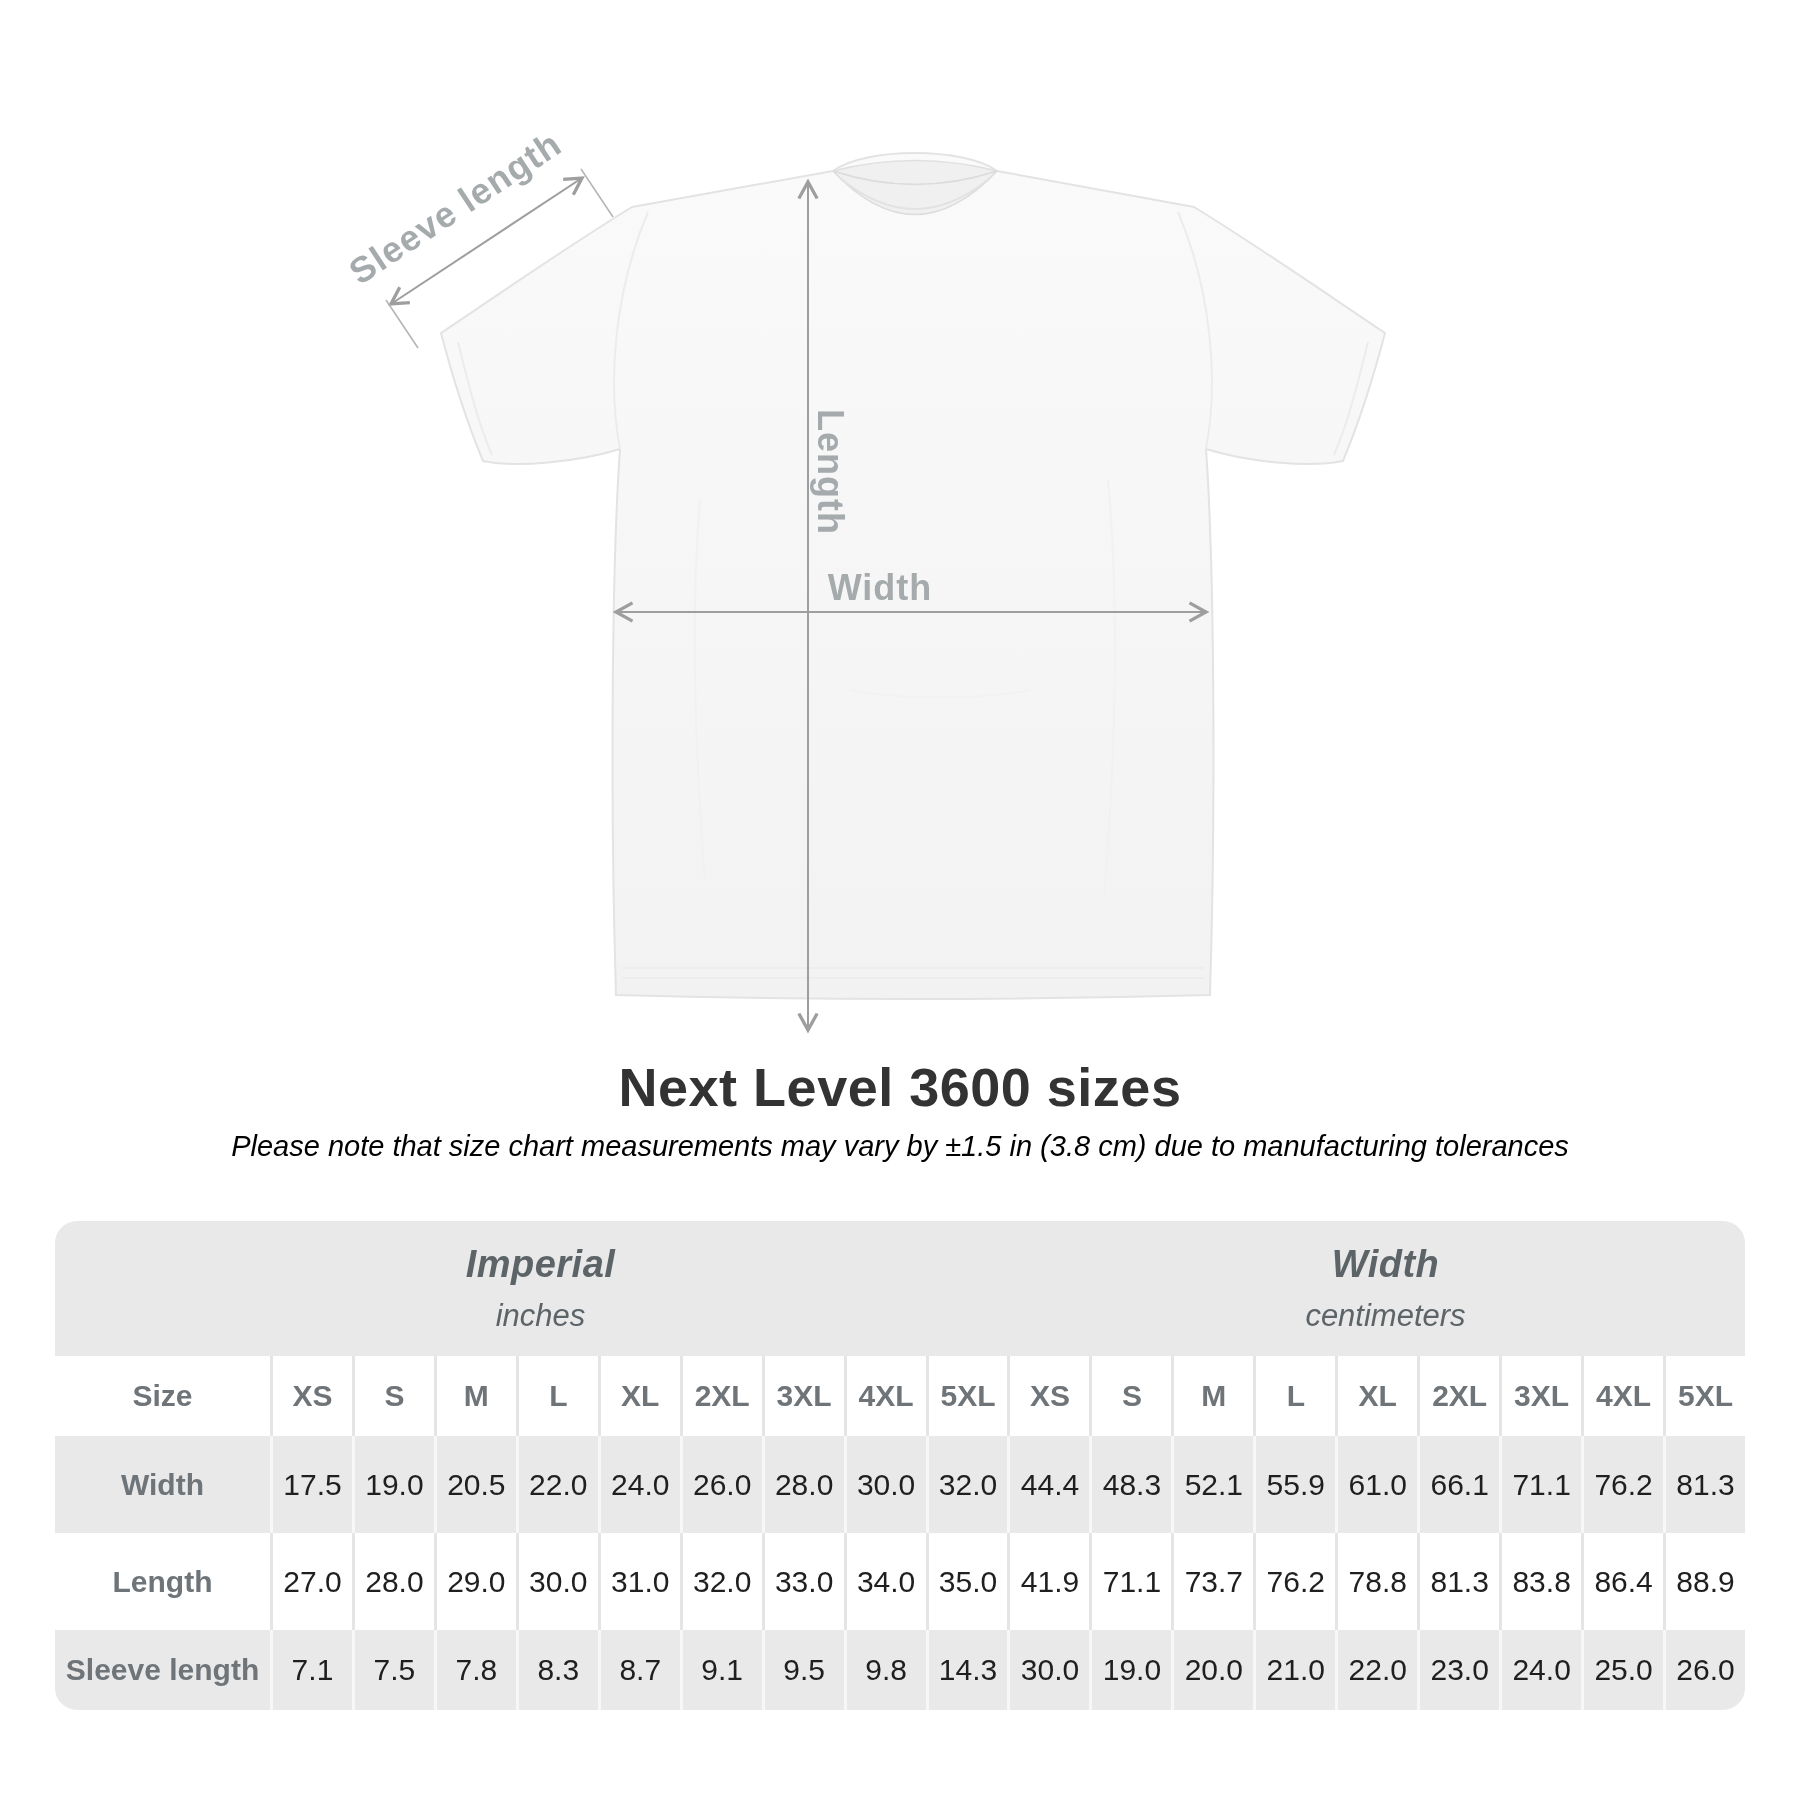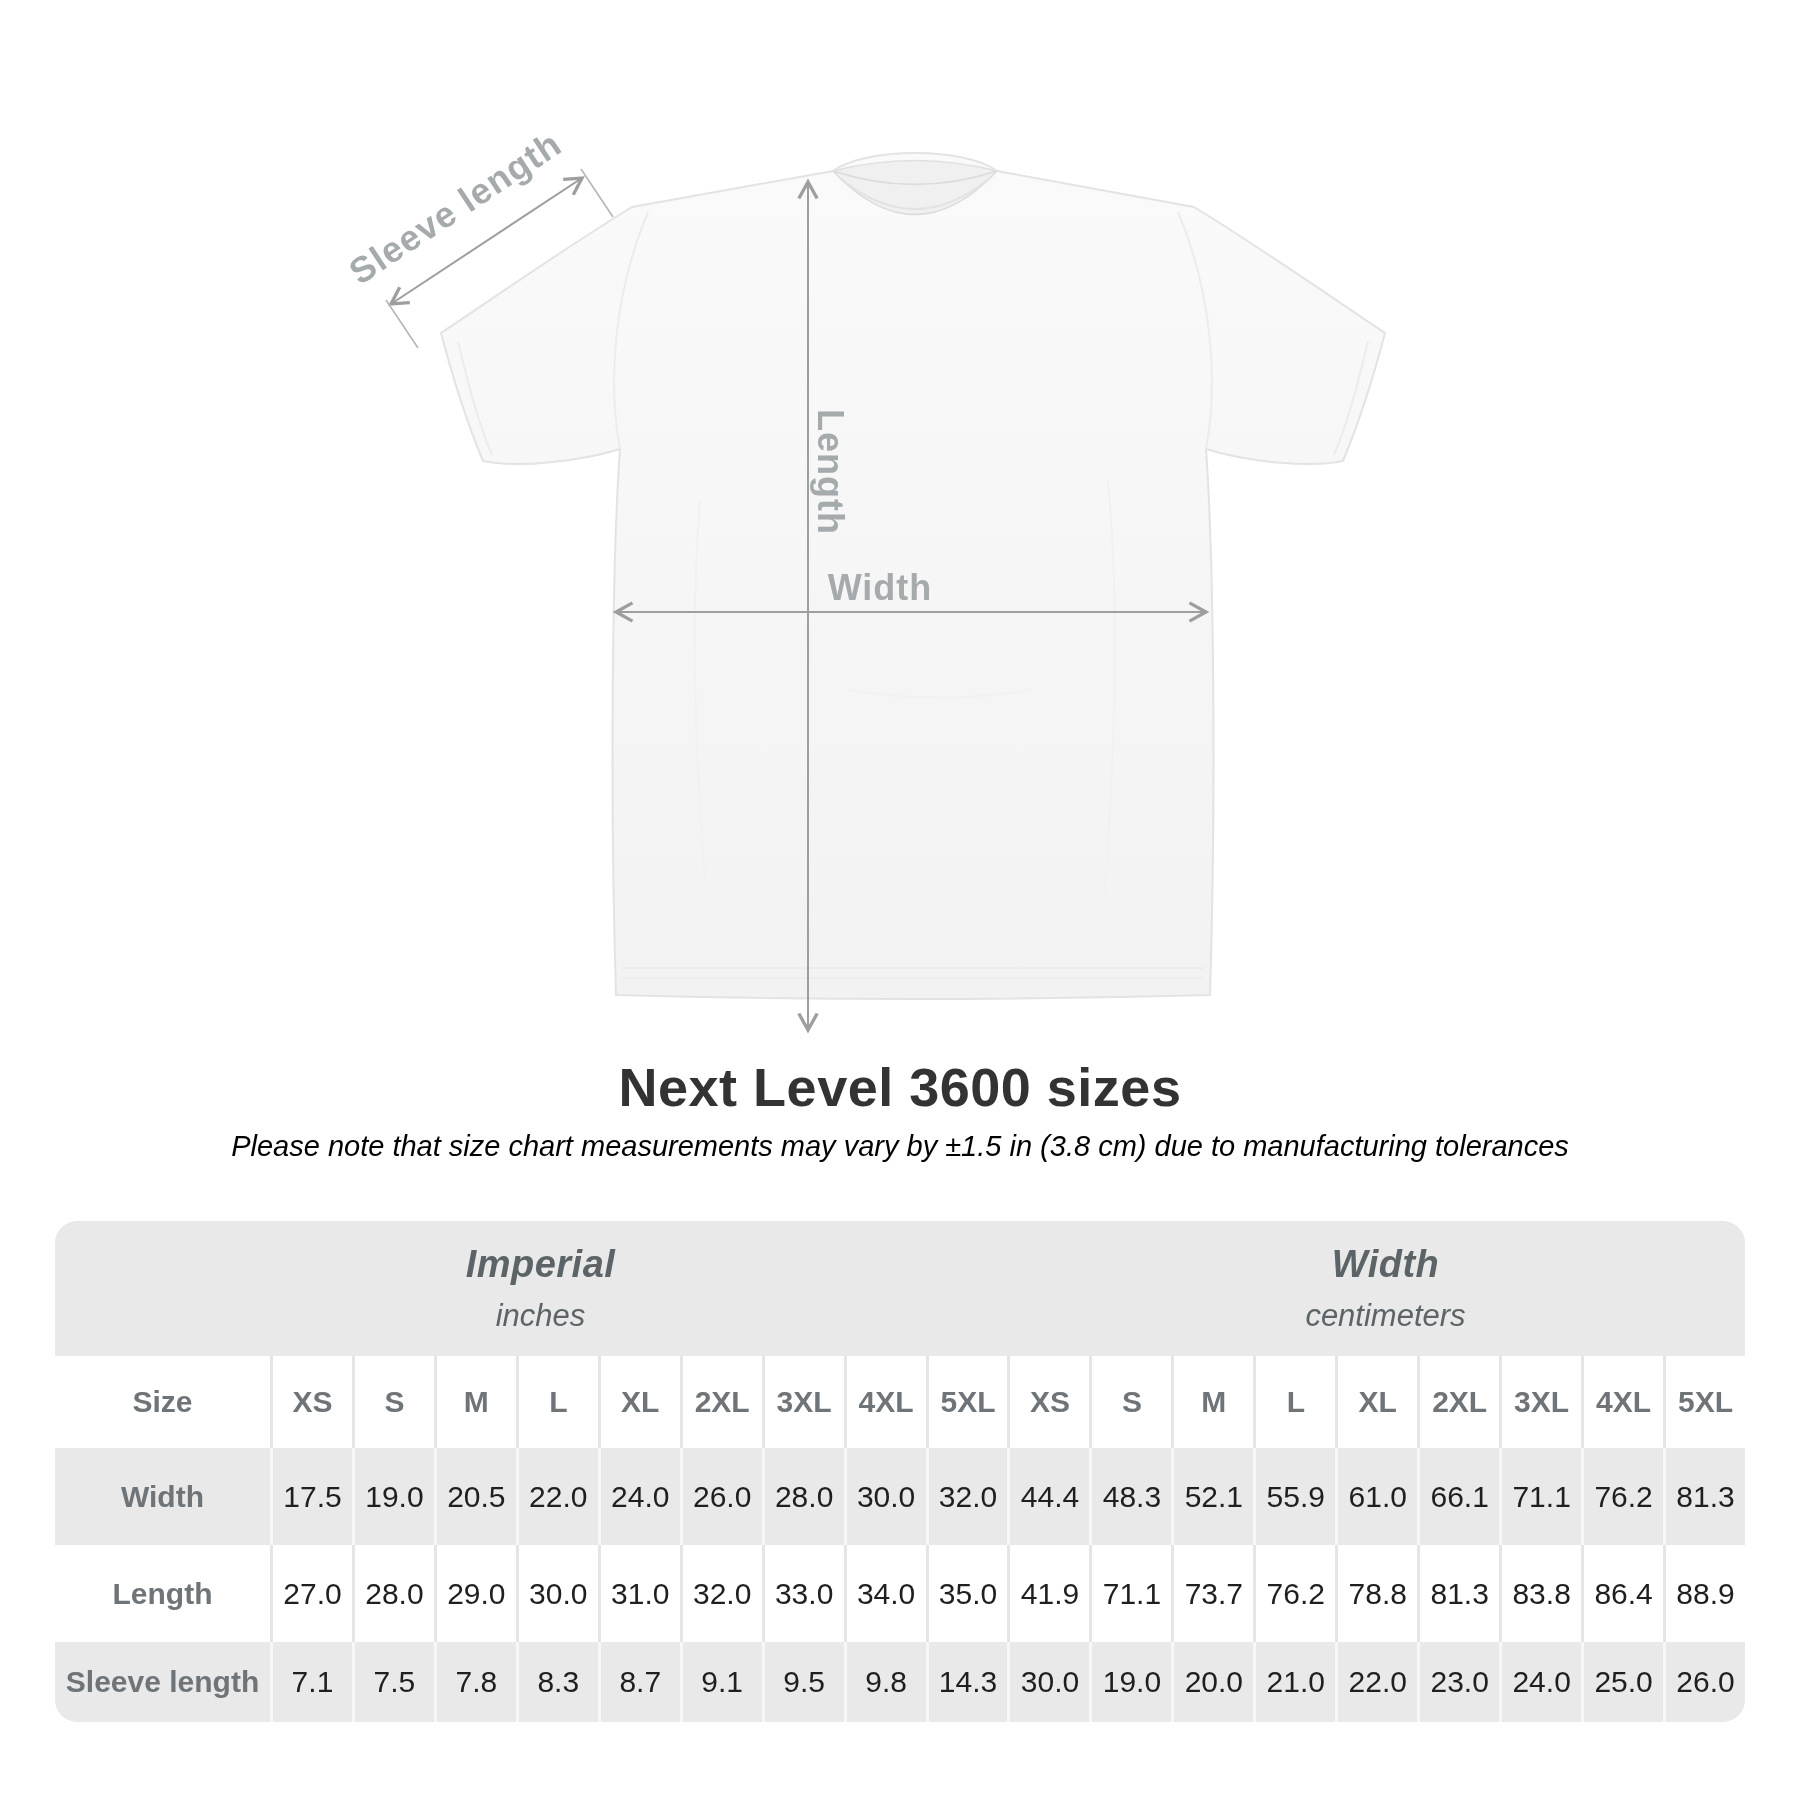--- a/index.html
+++ b/index.html
@@ -62,21 +62,21 @@
     align-items: center;
     justify-content: center;
     font-size: 30px;
     white-space: nowrap;
   }
   .row-white { background: #ffffff; --sep: #e5e5e5; }
   .row-gray  { background: #e9e9e9; --sep: #f7f7f7; }
   .trow .cell + .cell { border-left: 3px solid var(--sep); }
   .cell.label, .cell.head { font-weight: bold; color: #6e7478; }
   .cell.value { color: #1f1f1f; }
-  .row-sizes { height: 92px; }
+  .row-sizes { height: 80px; }
   .row-data  { height: 97px; }
   .row-last  { height: 80px; border-radius: 0 0 22px 22px; overflow: hidden; }
 </style>
 </head>
 <body>
 
 <div class="diagram">
   <svg width="1800" height="1050" viewBox="0 0 1800 1050">
     <defs>
       <linearGradient id="teeGrad" x1="0" y1="0" x2="0" y2="1">

